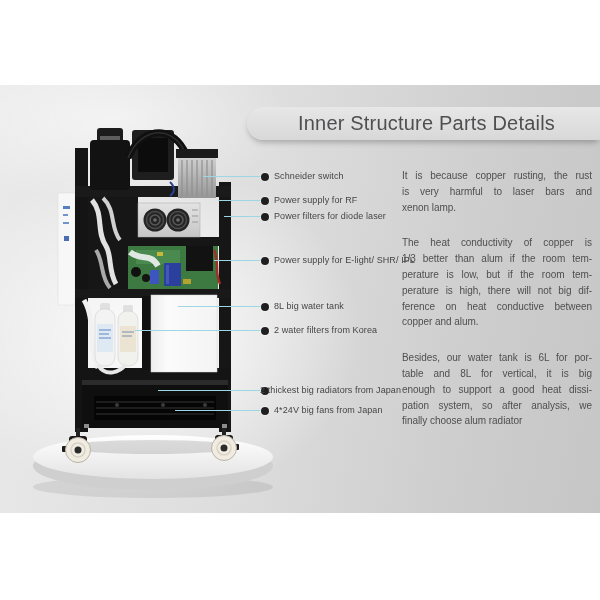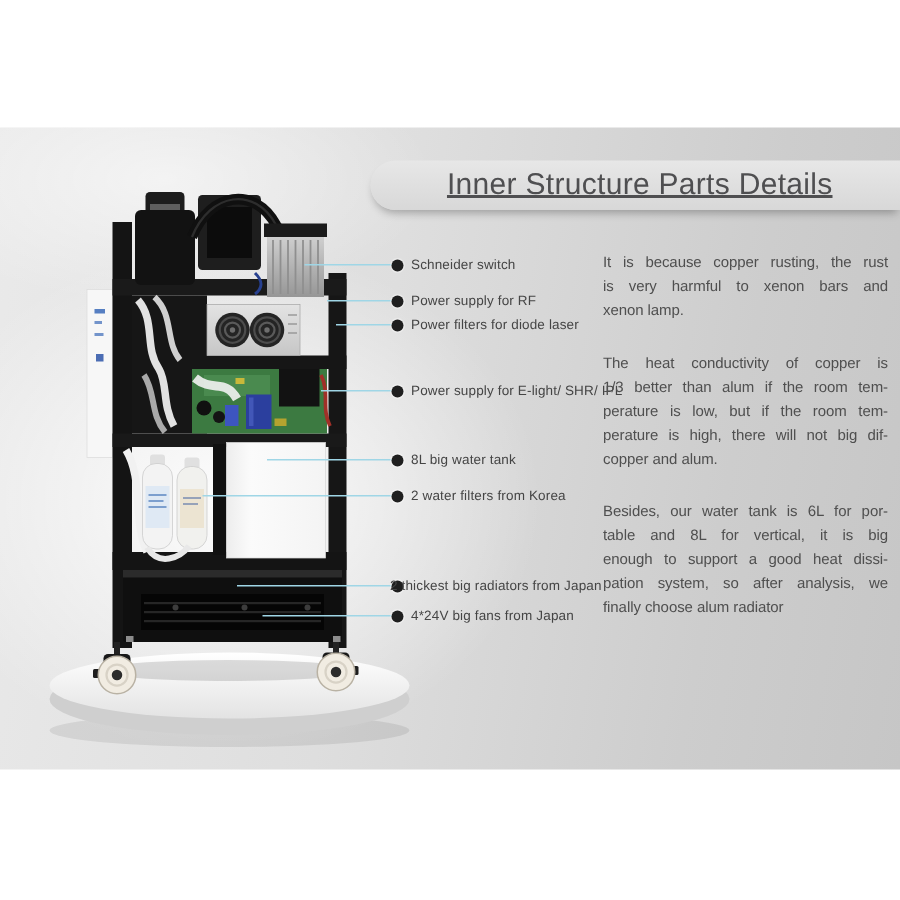--- a/index.html
+++ b/index.html
@@ -25,21 +25,21 @@
   .banner{
     position:absolute;left:247px;top:107px;width:353px;height:33px;
     border-radius:17px 0 0 17px;
     background:linear-gradient(#e7e7e7,#d8d8d8);
     box-shadow:0 4px 6px -2px rgba(0,0,0,0.28);
     display:flex;align-items:center;justify-content:center;
     z-index:3;
   }
   .banner .title{
     color:var(--banner-text,#4f4f51);
-    font-size:20px;letter-spacing:0.2px;padding-left:6px;text-decoration:underline;
+    font-size:20px;letter-spacing:0.2px;padding-left:6px;
   }
   .machine-svg{position:absolute;left:0;top:85px;width:300px;height:428px;z-index:1;}
   
   .labels{position:absolute;inset:0;z-index:2;}
   .label-row{position:absolute;left:0;width:600px;height:0;}
   .leader{position:absolute;top:-1px;height:1px;background:var(--leader,#9fd6e6);}
   .bullet{
     position:absolute;top:-4px;width:8px;height:8px;border-radius:50%;
     background:var(--bullet,#1f1f1f);box-shadow:0 0 0 1px rgba(255,255,255,0.35);
   }
@@ -268,28 +268,29 @@
       <div class="label-row" style="top: 411px;">
         <div class="leader" style="left: 175px; width: 86px;"></div>
         <div class="bullet" style="left: 261px;"></div>
         <span class="label-text" style="left: 274px;">4*24V big fans from Japan</span>
       </div>
     </div>
 
   <div class="desc" id="desc">
       <div class="para">
         <div class="dline j">It is because copper rusting, the rust</div>
-        <div class="dline j">is very harmful to xenon bars and</div>
+        <div class="dline j">is very harmful to laser bars and</div>
         <div class="dline">xenon lamp.</div>
       </div>
       <div class="para">
         <div class="dline j">The heat conductivity of copper is</div>
         <div class="dline j">1/3 better than alum if the room tem-</div>
         <div class="dline j">perature is low, but if the room tem-</div>
         <div class="dline j">perature is high, there will not big dif-</div>
+        <div class="dline j">ference on heat conductive between</div>
         <div class="dline">copper and alum.</div>
       </div>
       <div class="para">
         <div class="dline j">Besides, our water tank is 6L for por-</div>
         <div class="dline j">table and 8L for vertical, it is big</div>
         <div class="dline j">enough to support a good heat dissi-</div>
         <div class="dline j">pation system, so after analysis, we</div>
         <div class="dline">finally choose alum radiator</div>
       </div>
     </div>

